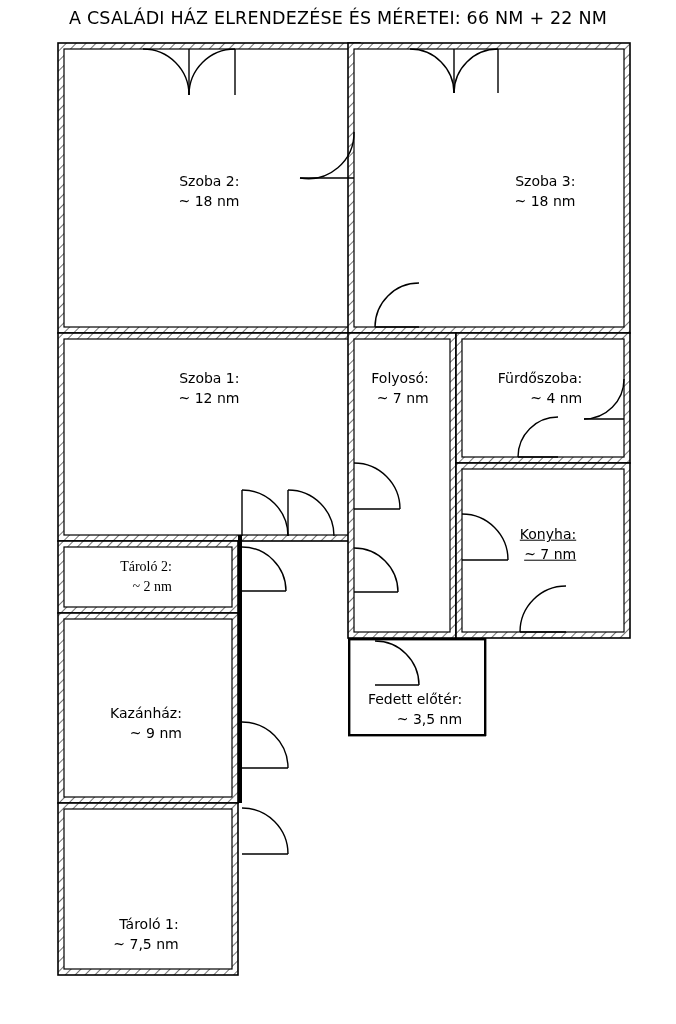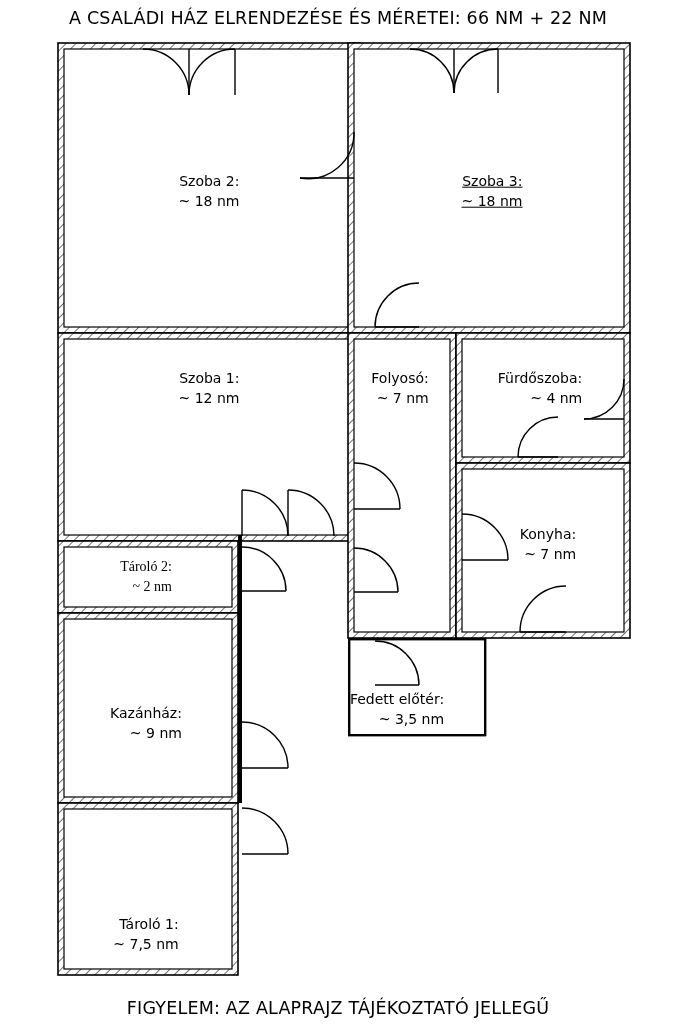--- a/index.html
+++ b/index.html
@@ -161,52 +161,51 @@
       <path d="M 375 641 A 44 44 0 0 1 419 685"></path>
       <line x1="375" y1="685" x2="419" y2="685"></line>
     </g>
   </svg>
 
   <div id="labels">
       <div class="room-label" style="left: 209px; top: 191px;">
         <span class="ln">Szoba 2:</span>
         <span class="ln">~ 18 nm</span>
       </div>
-      <div class="room-label" style="left: 492px; top: 191px; text-decoration: underline;">
+      <div class="room-label" style="left: 545px; top: 191px;">
         <span class="ln">Szoba 3:</span>
         <span class="ln">~ 18 nm</span>
       </div>
       <div class="room-label" style="left: 209px; top: 388px;">
         <span class="ln">Szoba 1:</span>
         <span class="ln">~ 12 nm</span>
       </div>
       <div class="room-label" style="left: 400px; top: 388px;">
         <span class="ln">Folyosó:</span>
         <span class="ln">~ 7 nm</span>
       </div>
       <div class="room-label" style="left: 540px; top: 388px;">
         <span class="ln">Fürdőszoba:</span>
         <span class="ln">~ 4 nm</span>
       </div>
-      <div class="room-label" style="left: 548px; top: 544px;">
+      <div class="room-label" style="left: 548px; top: 544px; text-decoration: underline;">
         <span class="ln">Konyha:</span>
         <span class="ln">~ 7 nm</span>
       </div>
       <div class="room-label" style="left: 146px; top: 577px; font-family: Liberation Serif, serif;">
         <span class="ln">Tároló 2:</span>
         <span class="ln">~ 2 nm</span>
       </div>
       <div class="room-label" style="left: 146px; top: 723px;">
         <span class="ln">Kazánház:</span>
         <span class="ln">~ 9 nm</span>
       </div>
-      <div class="room-label" style="left: 397px; top: 709px;">
+      <div class="room-label" style="left: 415px; top: 709px;">
         <span class="ln">Fedett előtér:</span>
         <span class="ln">~ 3,5 nm</span>
       </div>
       <div class="room-label" style="left: 146px; top: 934px;">
         <span class="ln">Tároló 1:</span>
         <span class="ln">~ 7,5 nm</span>
       </div>
     </div>
 
-  <div class="footer">FIGYELEM: AZ ALAPRAJZ TÁJÉKOZTATÓ JELLEGŰ</div>
 </div>
 
 </body></html>

